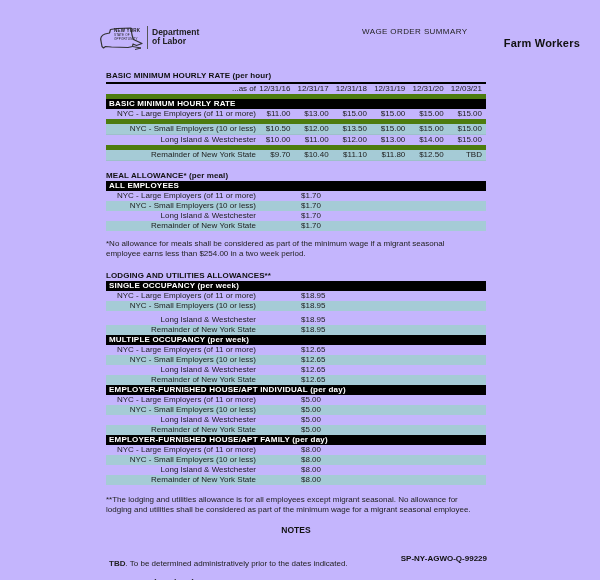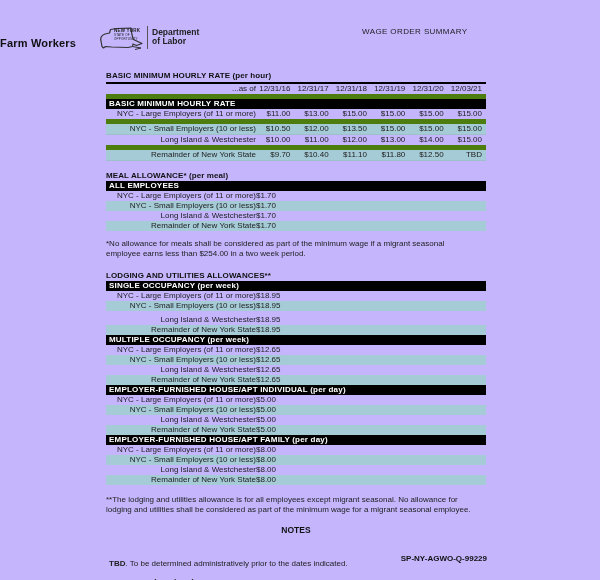--- a/index.html
+++ b/index.html
@@ -7,36 +7,36 @@
           font-family:"Liberation Sans",sans-serif;color:#1d1d1d;}
   
   .logo{position:absolute;left:98px;top:22px;display:flex;align-items:center;}
   .logo-mark{position:relative;width:46px;height:30px;}
   .logo-mark svg{display:block;}
   .logo-mark .brand{position:absolute;left:16px;top:7px;line-height:4px;color:#222;}
   .lt1{font-size:4.5px;font-weight:bold;letter-spacing:.2px;}
   .lt2{font-size:3px;letter-spacing:.2px;}
   .logo-divider{width:1px;height:23px;background:#555;margin:0 4px 0 3px;}
   .dept{font-weight:bold;font-size:8.5px;line-height:9.5px;color:#222;}
-  .doc-title{position:absolute;left:0;top:37px;width:580px;text-align:left;
+  .doc-title{position:absolute;left:0;top:37px;width:580px;text-align:right;
              font-weight:bold;font-size:11px;letter-spacing:.2px;color:#111;}
   .header-right{position:absolute;left:362px;top:27px;font-size:8px;letter-spacing:.4px;color:#222;}
   
   .content{position:absolute;left:106px;top:71px;width:380px;}
   .sec-title{font-size:8px;font-weight:bold;line-height:10px;letter-spacing:.1px;color:#111;}
   .rule{border-bottom:2px solid #000;margin-top:1px;}
   .banner{background:#000;color:#fff;font-weight:bold;font-size:8px;line-height:10px;
           padding:0 3px;letter-spacing:.2px;}
   .trow{display:flex;font-size:8px;line-height:10px;color:#1d1d1d;}
   .trow.alt{background:#a5cbd6;}
   .rate .trow{border-bottom:5px solid #4d7c0f;}
   .rate .trow.alt{border-bottom:1px solid #9dc0ca;}
   .lbl{width:150px;text-align:right;white-space:nowrap;}
   .val{flex:1;text-align:right;padding-right:4px;white-space:nowrap;}
-  .sval{text-align:left;white-space:nowrap;}
+  .sval{margin-left:45px;text-align:left;white-space:nowrap;}
   .meal{margin-top:10px;}
   .footnote{font-size:8px;line-height:10px;margin-top:8px;width:372px;color:#222;}
   .lodging{margin-top:12px;}
   .gap-above{margin-top:4px;}
   .notes-heading{text-align:center;font-weight:bold;font-size:8.5px;margin-top:10px;color:#111;}
   .tbd-line{font-size:8px;margin-top:24px;padding-left:3px;color:#222;}
   .tbd-line .term{font-weight:bold;}
   .footer-left{position:absolute;left:95px;top:552px;font-size:14px;color:#222;margin-top:25px;}
   .footer-right{position:absolute;left:0;top:554px;width:487px;text-align:right;
                 font-size:8px;font-weight:bold;color:#111;}

